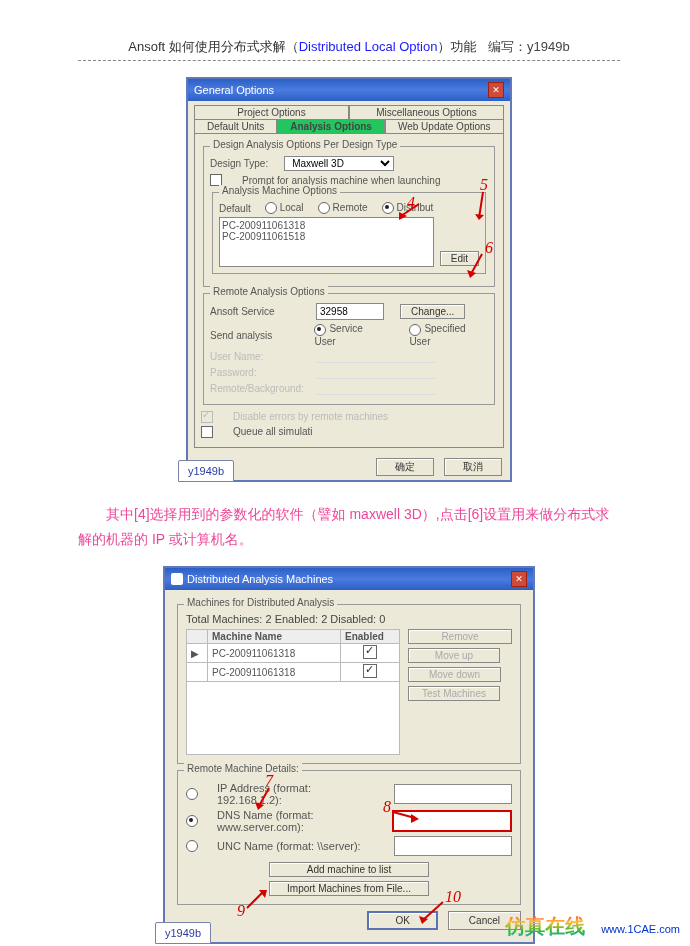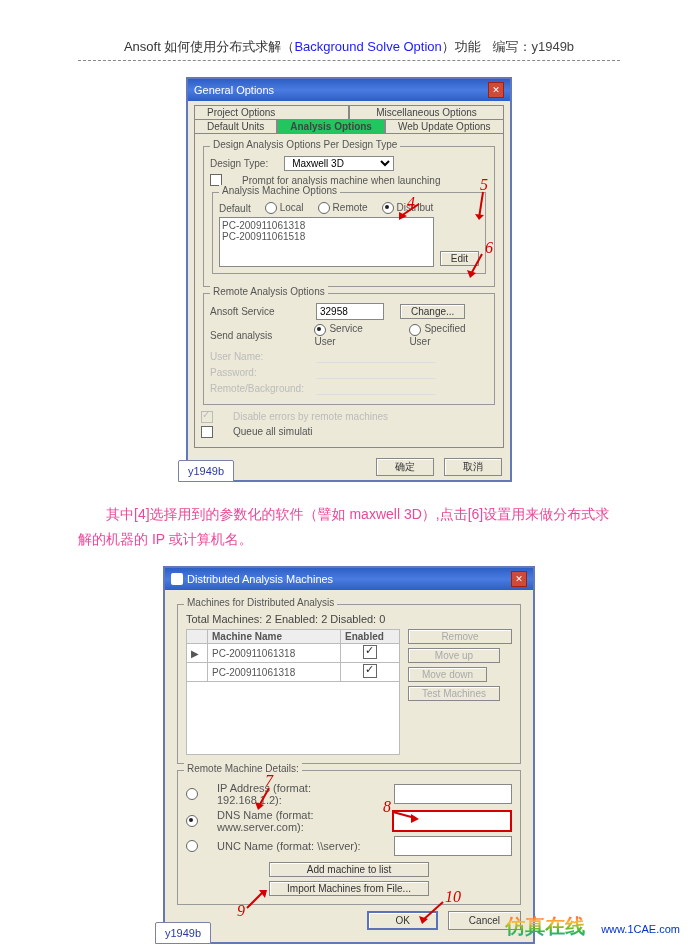--- a/index.html
+++ b/index.html
@@ -42,32 +42,32 @@
 .pgno{text-align:center;font-size:12px;color:#333;margin-top:8px}
 .footer-logo{position:absolute;right:10px;bottom:6px;display:flex;align-items:baseline;gap:16px}
 .footer-logo .cn{font-size:20px;font-weight:bold;background:linear-gradient(#f33,#fb3,#3b3,#39f);-webkit-background-clip:text;color:transparent}
 .footer-logo .url{font-size:11px;color:#0033cc}
 </style>
 </head>
 <body>
 
 <div class="page">
  <div class="header-line">
-  <span class="t">Ansoft 如何使用分布式求解（</span><span class="dso">Background Solve Option</span><span class="t">）功能</span>
+  <span class="t">Ansoft 如何使用分布式求解（</span><span class="dso">Distributed Local Option</span><span class="t">）功能</span>
   <span class="author">编写：y1949b</span>
  </div>
  <div class="hr"></div>
 
  <div class="dialog" style="width:322px">
   <div class="titlebar">
    <span>General Options</span>
    <span class="xicon">✕</span>
   </div>
   <div class="tabs">
-   <div class="tab" style="flex:1;">Project Options</div>
+   <div class="tab" style="flex:1;text-align:center">Project Options</div>
    <div class="tab" style="flex:1;text-align:center">Miscellaneous Options</div>
   </div>
   <div class="tabs" style="margin-top:0">
    <div class="tab">Default Units</div>
    <div class="tab active">Analysis Options</div>
    <div class="tab">Web Update Options</div>
   </div>
   <div class="panel" style="position:relative">
    <div class="group">
     <div class="gtitle">Design Analysis Options Per Design Type</div>
@@ -188,21 +188,21 @@
                   <td style="text-align:center"><span class="chk on"></span></td>
                 </tr>
       <tr>
                   <td colspan="3" style="height:70px;background:#fff"></td>
                 </tr>
      </tbody>
             </table>
      <div class="sidepanel">
       <button class="btn disabled" style="width:104px">Remove</button>
       <button class="btn disabled" style="width:92px">Move up</button>
-      <button class="btn disabled" style="width:79px">Move down</button>
+      <button class="btn disabled" style="width:93px">Move down</button>
       <button class="btn disabled" style="width:92px">Test Machines</button>
      </div>
     </div>
    </div>
    <div class="group" style="padding:8px">
     <div class="gtitle">Remote Machine Details:</div>
     <div class="row">
             <span class="radio"></span>
             <span style="flex:1">IP Address (format: 192.168.1.2):</span>
             <span class="input8"></span>

